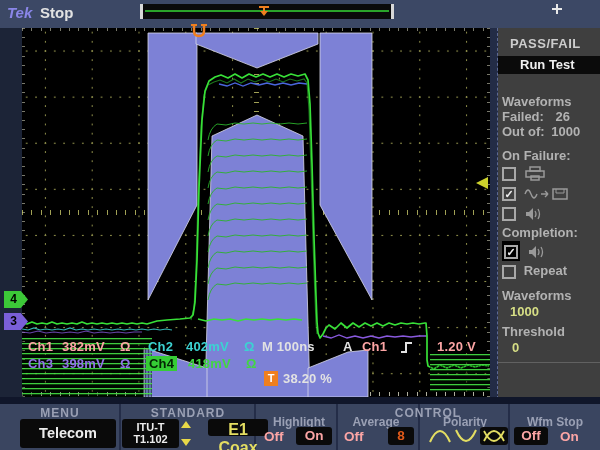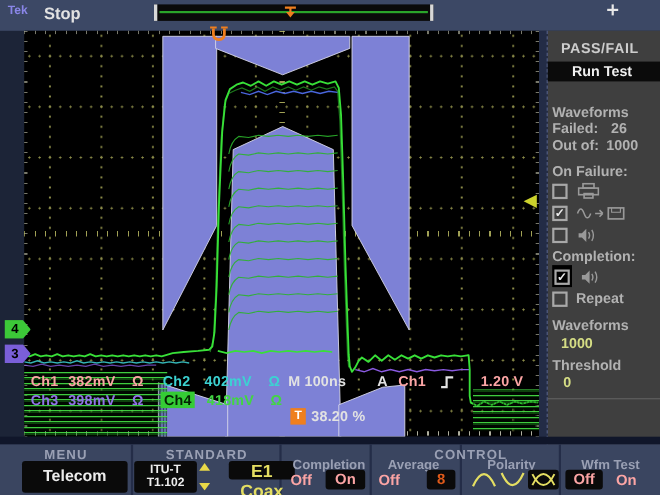--- a/index.html
+++ b/index.html
@@ -46,21 +46,21 @@
 .mval{position:absolute;top:25px;font-size:13.5px;font-weight:bold;white-space:nowrap}
 .selbox{position:absolute;top:23px;height:18px;background:#0a0a0a;border-radius:3px;font-size:13.5px;font-weight:bold;text-align:center;line-height:18px}
 .pol{position:absolute;top:24px;width:24px;height:16px}
 </style>
 </head>
 <body>
 
 <div id="screen">
 
   <div id="topbar">
-    <span class="abs b" style="left:7px;top:4px;font-size:11px;color:#8a86e8;">Tek</span>
+    <span class="abs b" style="left:7px;top:4px;font-size:15px;color:#8a86e8;font-style:italic">Tek</span>
     <span class="abs b wht" style="left:40px;top:4px;font-size:15px">Stop</span>
     <div id="recbar">
       <div class="bkt" style="left:0"></div>
       <div class="bkt" style="right:0"></div>
       <div id="recline"></div>
       <svg class="abs" style="left:118px;top:1px" width="12" height="13">
         <path d="M1,2 H11 M6,2 V6" stroke="#ef7f1f" stroke-width="2" fill="none"></path>
         <polygon points="2,6 10,6 6,11" fill="#ef7f1f"></polygon>
       </svg>
     </div>
@@ -233,39 +233,39 @@
     </div>
     <svg class="abs" style="left:181px;top:17px" width="10" height="25">
       <polygon points="5,0 10,7 0,7" fill="#e8d848"></polygon>
       <polygon points="5,25 10,18 0,18" fill="#e8d848"></polygon>
     </svg>
     <div class="blkbtn" style="left:208px;top:15px;width:60px;height:17px;font-size:16px;color:#e4de62">
       <div style="padding-top:2px">E1 Coax</div>
       <div>2.048 Mb/s</div>
     </div>
 
-    <div class="mlabel" style="left:258px;width:82px">Completion</div>
+    <div class="mlabel" style="left:258px;width:82px">Highlight</div>
     <span class="mval yel" style="left:264px">Off</span>
     <span class="selbox yel" style="left:296px;width:36px">On</span>
 
     <div class="mlabel" style="left:340px;width:72px">Average</div>
     <span class="mval yel" style="left:344px">Off</span>
     <span class="selbox" style="left:388px;width:26px;color:#e05a1a">8</span>
 
     <div class="mlabel" style="left:424px;width:82px">Polarity</div>
     <svg class="pol" style="left:428px">
       <path d="M2,14 Q12,-8 22,14" stroke="#e4de62" stroke-width="2" fill="none"></path>
     </svg>
     <svg class="pol" style="left:454px">
       <path d="M2,2 Q12,24 22,2" stroke="#e4de62" stroke-width="2" fill="none"></path>
     </svg>
     <span class="selbox" style="left:480px;width:28px">
       <svg width="24" height="16" style="margin-top:1px">
         <path d="M2,13 Q12,-7 22,13 M2,3 Q12,23 22,3" stroke="#e4de62" stroke-width="1.8" fill="none"></path>
       </svg>
     </span>
 
-    <div class="mlabel" style="left:512px;width:86px">Wfm Test</div>
+    <div class="mlabel" style="left:512px;width:86px">Wfm Stop</div>
     <span class="selbox yel" style="left:514px;width:34px">Off</span>
     <span class="mval yel" style="left:560px">On</span>
   </div>
 
 </div>
 
 </body></html>

